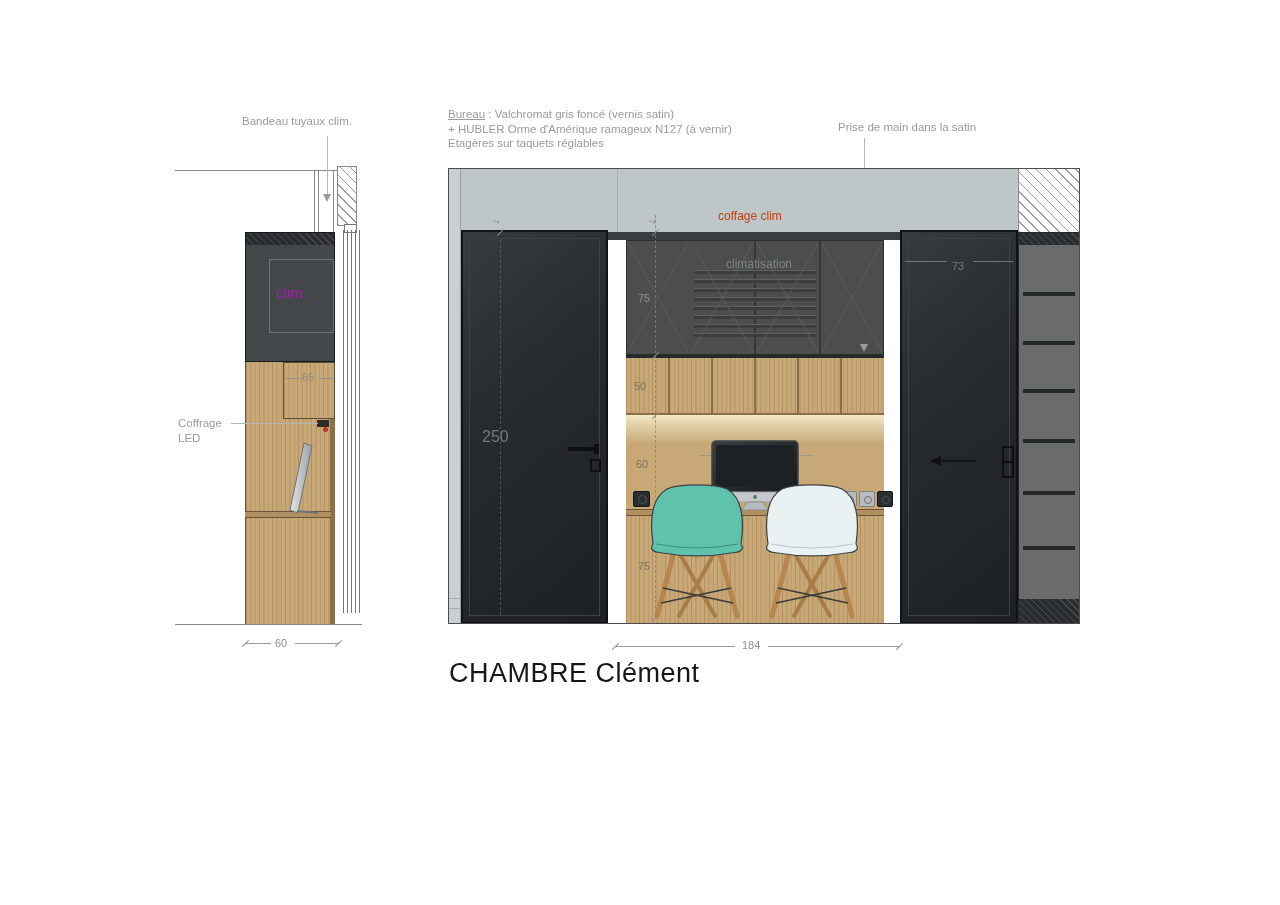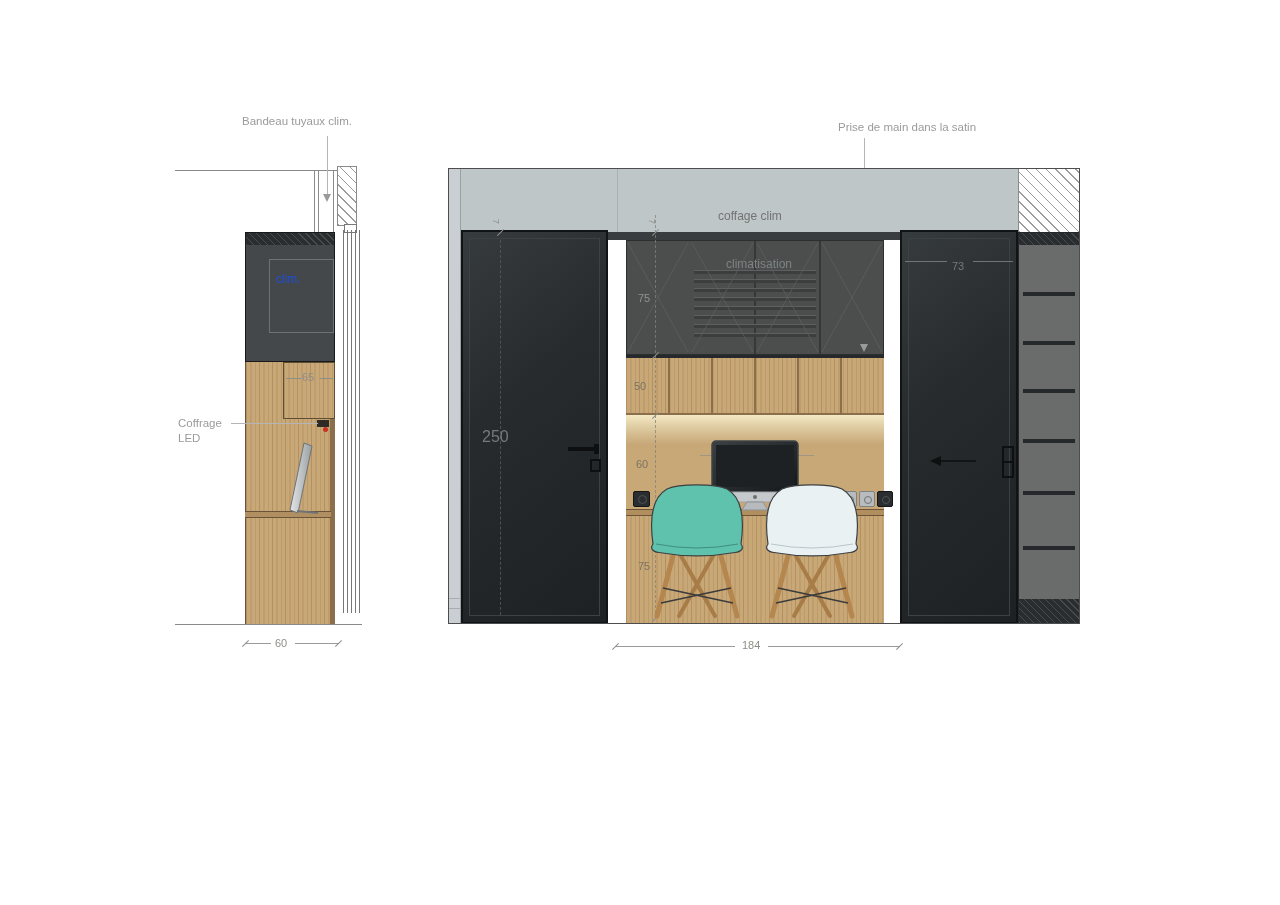--- a/index.html
+++ b/index.html
@@ -41,21 +41,21 @@
   <div class="abs whitehatch" style="left:337px;top:166px;width:20px;height:60px;border:1px solid #8a8a8a;box-sizing:border-box;"></div>
   <div class="abs" style="left:344px;top:224px;width:13px;height:9px;border:1px solid #777;background:#fff;box-sizing:border-box;"></div>
 
   <div class="abs note" style="left:242px;top:114px;">Bandeau tuyaux clim.</div>
   <div class="abs vline" style="left:327px;top:136px;height:60px;"></div>
 
   <div class="abs" style="left:245px;top:232px;width:90px;height:130px;background:#45484a;border:1px solid #17191b;box-sizing:border-box;">
     <div class="abs darkhatch" style="left:0;top:0;width:88px;height:12px;"></div>
     <div class="abs" style="left:23px;top:26px;width:63px;height:72px;border:1px solid #6d7274;"></div>
   </div>
-  <div class="abs note" style="left:276px;top:272px;font-size:12px;color:#1d4ed8;">clim.</div>
+  <div class="abs note" style="left:276px;top:286px;font-size:15px;color:#a21caf;">clim.</div>
 
   <div class="abs wood" style="left:245px;top:362px;width:90px;height:262px;border-left:1px solid #6b5438;box-sizing:border-box;"></div>
   <div class="abs" style="left:330px;top:362px;width:5px;height:262px;background:#8a6f4a;"></div>
 
   <div class="abs wood" style="left:283px;top:362px;width:52px;height:57px;border:1px solid #5f4e34;box-sizing:border-box;"></div>
   <div class="abs hline" style="left:286px;top:378px;width:15px;background:#8e8e88;"></div>
   <div class="abs hline" style="left:320px;top:378px;width:13px;background:#8e8e88;"></div>
   <div class="abs dim" style="left:302px;top:371px;">65</div>
 
   <div class="abs" style="left:317px;top:420px;width:12px;height:7px;background:#2e2a26;"></div>
@@ -74,28 +74,33 @@
   <div class="abs" style="left:351px;top:230px;width:1px;height:383px;background:#777;"></div>
   <div class="abs" style="left:355px;top:230px;width:1px;height:383px;background:#777;"></div>
   <div class="abs" style="left:359px;top:230px;width:1px;height:383px;background:#777;"></div>
 
   <div class="abs hline" style="left:245px;top:643px;width:26px;"></div>
   <div class="abs hline" style="left:295px;top:643px;width:44px;"></div>
   <div class="tick" style="left:241px;top:643px;"></div>
   <div class="tick" style="left:334px;top:643px;"></div>
   <div class="abs dim" style="left:275px;top:637px;">60</div>
 
+  <div class="abs note" style="left:448px;top:107px;">
+    <div><span class="u">Bureau</span><span> : Valchromat gris foncé (vernis satin)</span></div>
+    <div>+ HUBLER Orme d'Amérique ramageux N127 (à vernir)</div>
+    <div>Etagères sur taquets réglables</div>
+  </div>
 
   <div class="abs note" style="left:838px;top:120px;">Prise de main dans la satin</div>
   <div class="abs vline" style="left:864px;top:138px;height:208px;"></div>
 
   <div class="abs" style="left:448px;top:168px;width:632px;height:64px;background:#bec6c8;"></div>
   <div class="abs" style="left:617px;top:168px;width:1px;height:64px;background:#a9b1b3;"></div>
   <div class="abs whitehatch" style="left:1018px;top:168px;width:62px;height:64px;border-left:1px solid #8a8a8a;box-sizing:border-box;"></div>
-  <div class="abs note" style="left:718px;top:209px;font-size:12px;color:#737373;">coffage clim</div>
+  <div class="abs note" style="left:718px;top:209px;font-size:12px;color:#c2410c;">coffage clim</div>
 
   <div class="abs" style="left:448px;top:168px;width:13px;height:456px;background:#c9cfd2;border-right:1px solid #9aa0a3;box-sizing:border-box;">
     <div class="abs" style="left:0;top:430px;width:13px;height:1px;background:#a6acaf;"></div>
     <div class="abs" style="left:0;top:440px;width:13px;height:1px;background:#a6acaf;"></div>
   </div>
 
   <div class="abs darkdoor" style="left:461px;top:230px;width:147px;height:394px;">
     <div class="doorinner"></div>
   </div>
   <div class="abs" style="left:568px;top:447px;width:30px;height:4px;background:#0d0f10;"></div>
@@ -201,20 +206,21 @@
   </div>
 
   <div class="abs" style="left:448px;top:168px;width:632px;height:456px;border:1px solid #4d4d4d;box-sizing:border-box;pointer-events:none;"></div>
 
   <div class="abs hline" style="left:615px;top:646px;width:120px;"></div>
   <div class="abs hline" style="left:768px;top:646px;width:132px;"></div>
   <div class="tick" style="left:611px;top:646px;"></div>
   <div class="tick" style="left:895px;top:646px;"></div>
   <div class="abs dim" style="left:742px;top:639px;">184</div>
 
+  <div class="abs title" style="left:449px;top:658px;">CHAMBRE Clément</div>
 
   <svg width="1280" height="905" viewBox="0 0 1280 905">
     <defs>
       <linearGradient id="scr" x1="0" y1="0" x2="1" y2="1">
         <stop offset="0" stop-color="#3a4043"></stop>
           <stop offset="1" stop-color="#15181a"></stop>
       </linearGradient>
       <linearGradient id="alu" x1="0" y1="0" x2="1" y2="0">
         <stop offset="0" stop-color="#e3e6e8"></stop>
           <stop offset="1" stop-color="#9aa0a2"></stop>

